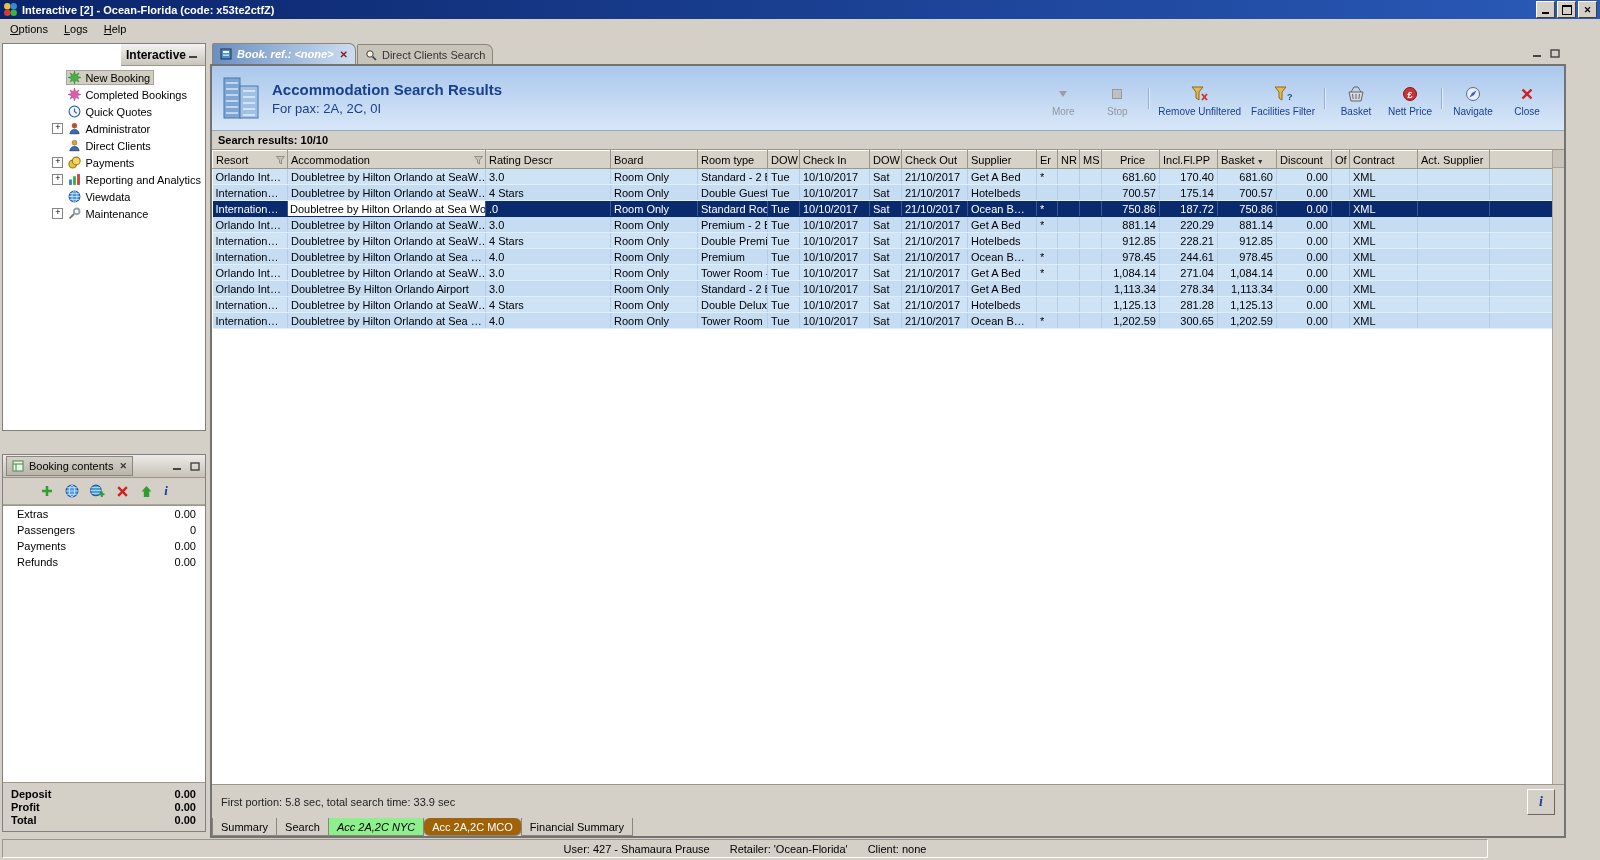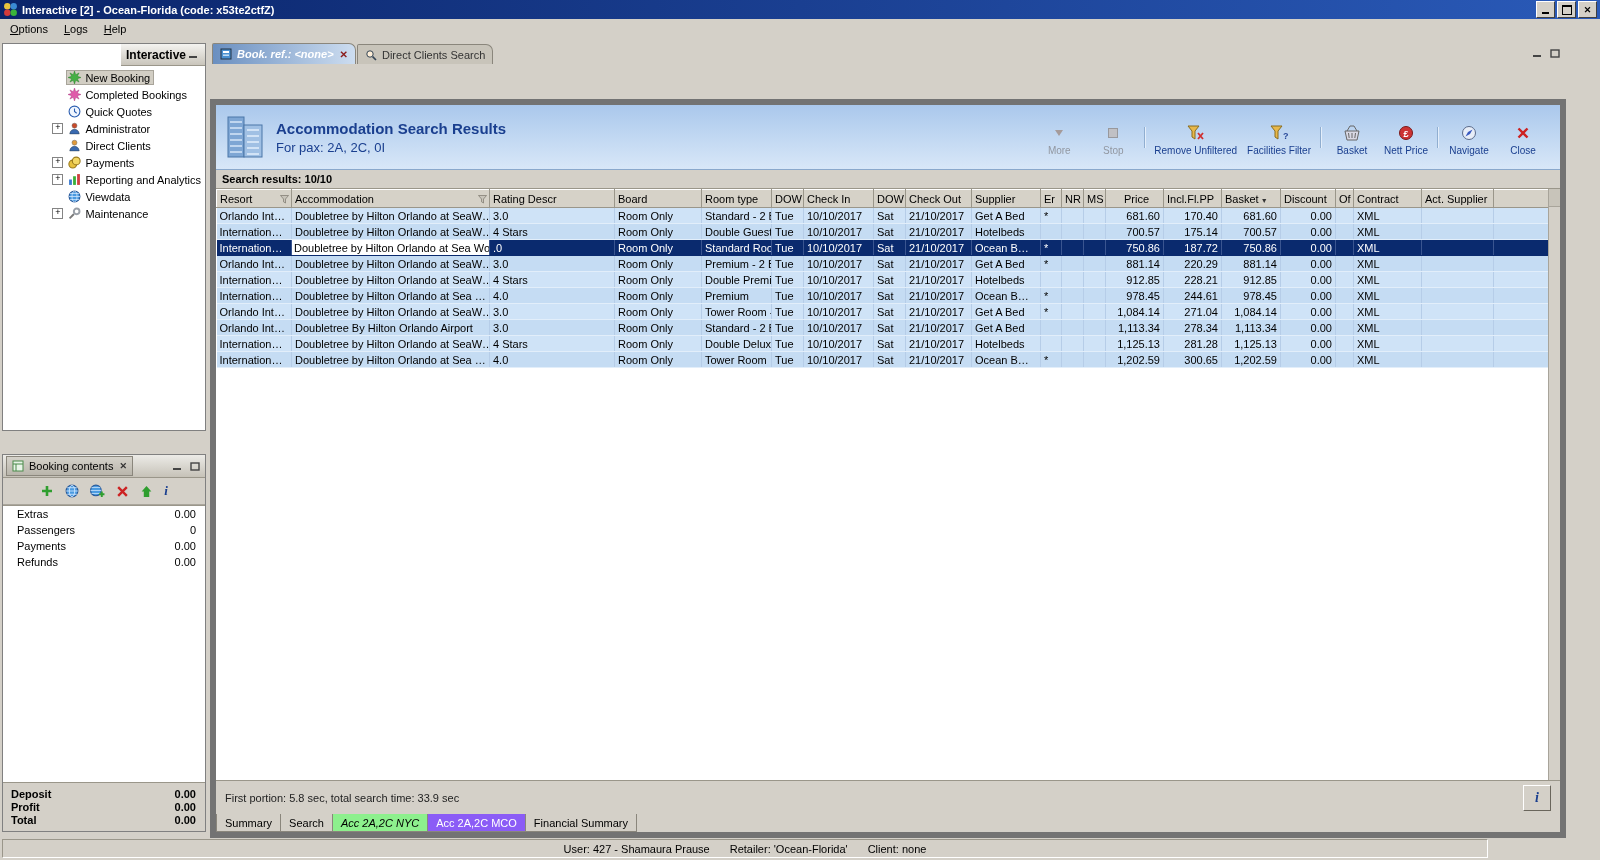--- a/index.html
+++ b/index.html
@@ -66,21 +66,21 @@
   .main-tabs{height:21px;display:flex;align-items:flex-end;padding-left:2px;flex:none;}
   .tabs-holder{display:flex;align-items:flex-end;gap:1px;flex:1;min-width:0;}
   .mtab{display:inline-flex;align-items:center;gap:4px;height:19px;padding:0 7px;
     border:1px solid #8a867c;border-bottom:none;border-radius:2px 7px 0 0;background:#c8c4ba;color:#333;}
   .mtab.active{height:20px;background:linear-gradient(to right,#6a8fc0,#cdddf0);color:#fff;
     font-style:italic;font-weight:bold;}
   .mtab-close{color:#8a1a1a;font-weight:bold;font-size:10px;font-style:normal;margin-left:2px;}
   .mt-btns{display:flex;gap:3px;margin:0 4px 4px 0;}
 
   
-  .main-panel{flex:1;border:6px solid #737373;background:#fff;display:flex;flex-direction:column;min-height:0;margin-top:35px;}
+  .main-panel{flex:1;border:2px solid #737373;background:#fff;display:flex;flex-direction:column;min-height:0;}
   .blue-header{height:64px;background:linear-gradient(#aac8ec,#d8e7f8);display:flex;align-items:center;
     padding:0 10px;border-bottom:1px solid #8aa8cc;flex:none;}
   .bh-icon{width:40px;height:48px;margin-right:10px;display:inline-flex;}
   .bh-title{font-size:15px;font-weight:bold;color:#1a3f8f;}
   .bh-sub{font-size:13px;color:#1a3f8f;margin-top:3px;}
   .bh-tools{margin-left:auto;display:flex;align-items:flex-start;}
   .tool{min-width:44px;padding:6px 5px 0;text-align:center;color:#1a3f8f;font-size:10px;
     display:flex;flex-direction:column;align-items:center;gap:3px;}
   .tool.disabled{color:#8a98b0;filter:grayscale(60%);}
   .tool-ico{height:17px;display:inline-flex;align-items:center;}
@@ -115,21 +115,21 @@
   
   .main-status{height:33px;background:#d4d0c8;border-top:1px solid #9a968a;display:flex;align-items:center;
     padding:0 9px;flex:none;color:#222;}
   .info-btn{margin-left:auto;width:26px;height:24px;background:#d4d0c8;border:1px solid;
     border-color:#fff #6a665c #6a665c #fff;display:flex;align-items:center;justify-content:center;
     font:bold italic 14px "Liberation Serif",serif;color:#1a3f8f;}
   .bottom-tabs{height:18px;background:#d4d0c8;display:flex;align-items:stretch;flex:none;}
   .btab{display:inline-flex;align-items:center;padding:0 8px;border:1px solid #8a867c;border-top:none;
     margin-right:-1px;background:#d4d0c8;}
   .btab.green{background:#8df08d;font-style:italic;}
-  .btab.blue{background:#8b5cf6;color:#fff;}
+  .btab.blue{background:#a16207;color:#fff;border-radius:7px;}
 
   
   .statusbar{height:19px;display:flex;gap:2px;padding:1px 2px 2px;flex:none;}
   .sb-cell{border:1px solid;border-color:#9a968a #fff #fff #9a968a;display:flex;align-items:center;background:#d4d0c8;}
   .sb-main{flex:1;justify-content:center;gap:20px;}
   .sb-time{width:106px;justify-content:center;margin-top:48px;}
 </style>
 </head>
 <body>
 

